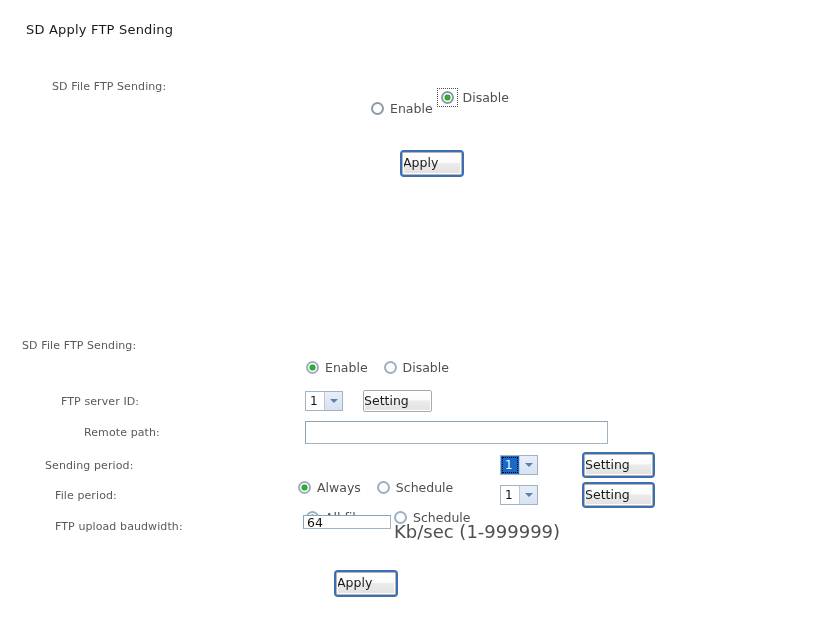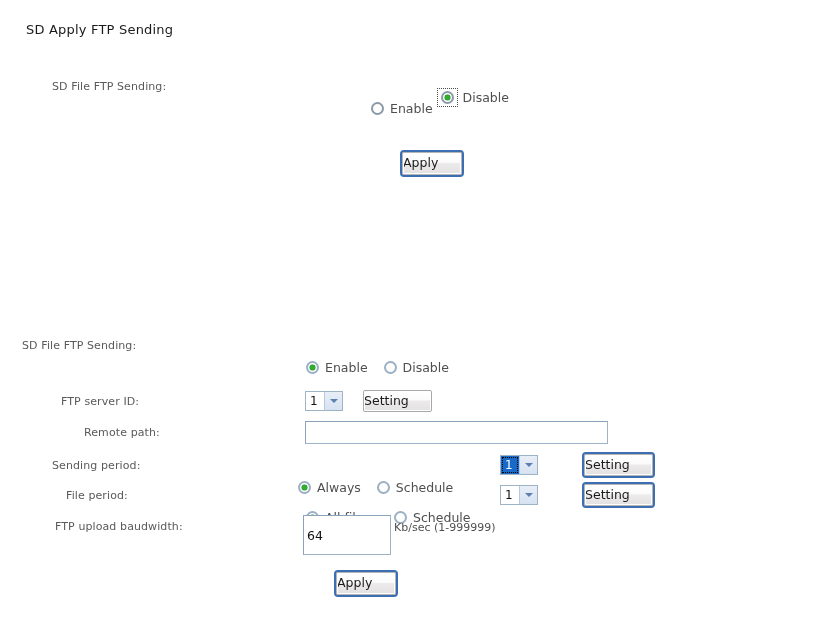--- a/index.html
+++ b/index.html
@@ -174,21 +174,21 @@
   .select.focused .sel-value {
     background: #1869c8;
     color: #ffffff;
     outline: 1px dotted #000000;
     outline-offset: -2px;
   }
 
   .hint {
     position: absolute;
     color: #4f4f4f;
-    font-size: 11px;
+    font-size: 18px;
     white-space: nowrap;
   }
 </style>
 </head>
 <body>
 
 <div class="page-title">SD Apply FTP Sending</div>
 
 <div class="label" style="left:52px; top:80px;">SD File FTP Sending:</div>
 
@@ -229,21 +229,21 @@
     </span>
 </div>
 <button class="btn" style="left:363px; top:390px; width:69px; height:22px;">
   <span class="btn-inner-ring"></span>
   <span>Setting</span>
 </button>
 
 <div class="label" style="left:55px; top:426px;margin-left:29px;">Remote path:</div>
 <input class="text-input" type="text" style="left: 305px; top: 421px; width: 303px; height: 23px;" value="">
 
-<div class="label" style="left:52px; top:459px;">Sending period:</div>
+<div class="label" style="left:45px; top:459px;">Sending period:</div>
 <div class="radio-group" style="left:298px; top:457px;">
   <span class="radio-item">
     <span class="radio checked"></span>
     <span class="radio-label">Always</span>
   </span>
   <span class="radio-item" style="margin-left:16px;">
     <span class="radio"></span>
     <span class="radio-label">Schedule</span>
   </span>
 </div>
@@ -251,21 +251,21 @@
   <span class="sel-value">1</span>
   <span class="sel-arrow">
       <span></span>
     </span>
 </div>
 <button class="btn focused" style="left:584px; top:454px; width:69px; height:22px;">
   <span class="btn-inner-ring"></span>
   <span>Setting</span>
 </button>
 
-<div class="label" style="left:55px; top:489px;margin-left:11px;">File period:</div>
+<div class="label" style="left:55px; top:489px;">File period:</div>
 <div class="radio-group" style="left:306px; top:487px;gap:8px;">
   <span class="radio-item">
     <span class="radio checked"></span>
     <span class="radio-label">All files</span>
   </span>
   <span class="radio-item" style="margin-left:16px;">
     <span class="radio"></span>
     <span class="radio-label">Schedule</span>
   </span>
 </div>
@@ -274,19 +274,19 @@
   <span class="sel-arrow">
       <span></span>
     </span>
 </div>
 <button class="btn focused" style="left:584px; top:484px; width:69px; height:22px;">
   <span class="btn-inner-ring"></span>
   <span>Setting</span>
 </button>
 
 <div class="label" style="left:55px; top:520px;">FTP upload baudwidth:</div>
-<input class="text-input" type="text" style="left: 303px; top: 515px; width: 88px; height: 40px;" value="64">
+<input class="text-input" type="text" style="left: 303px; top: 515px; width: 88px; height: 14px;" value="64">
 <div class="hint" style="left:394px; top:521px;">Kb/sec (1-999999)</div>
 
 <button class="btn focused" style="left:336px; top:572px; width:60px; height:23px;">
   <span class="btn-inner-ring"></span>
   <span>Apply</span>
 </button>
 
 </body></html>

